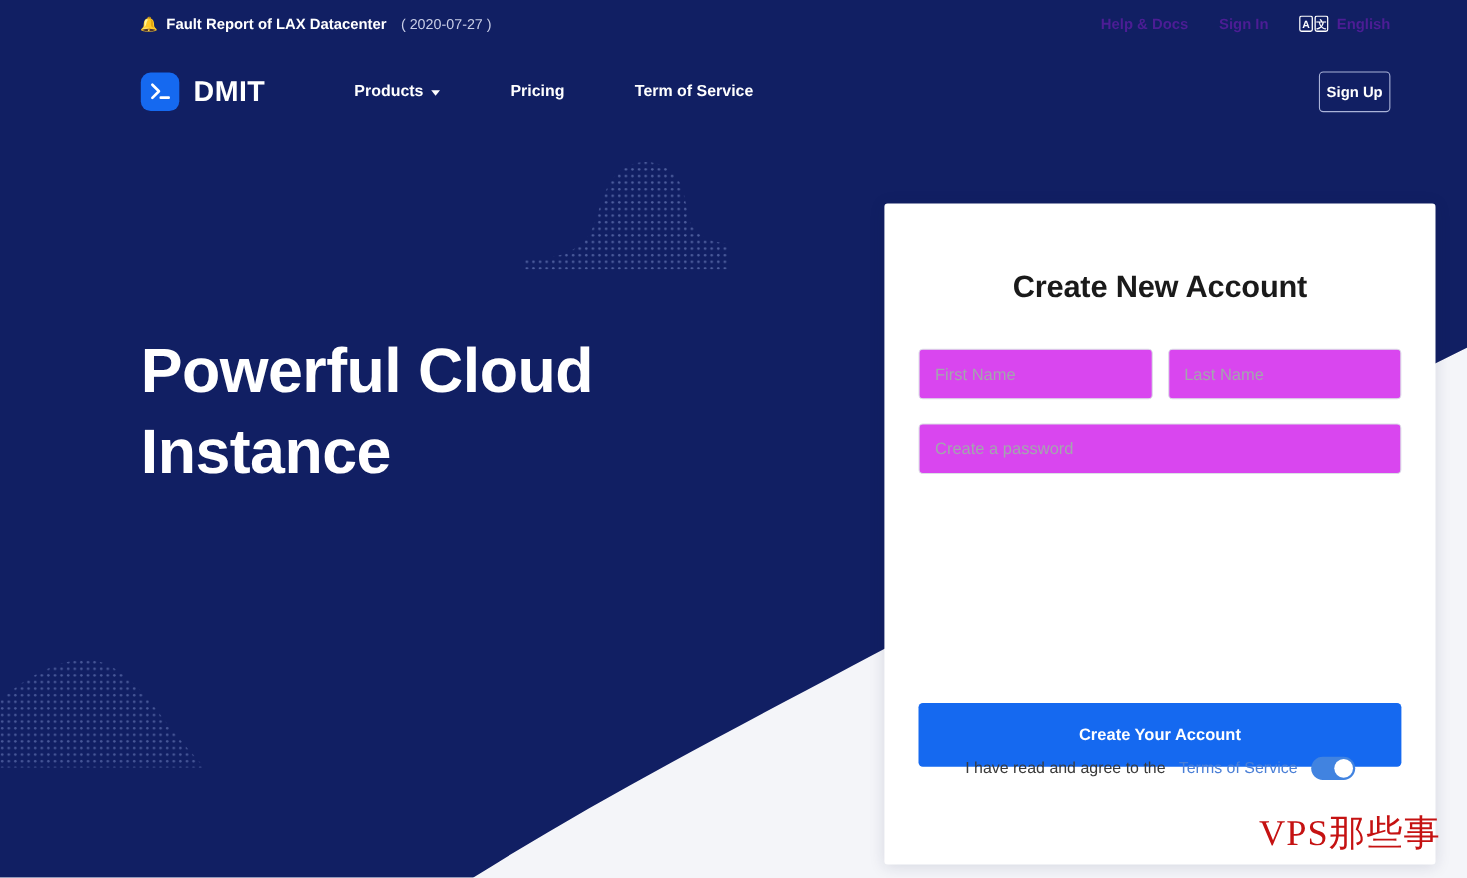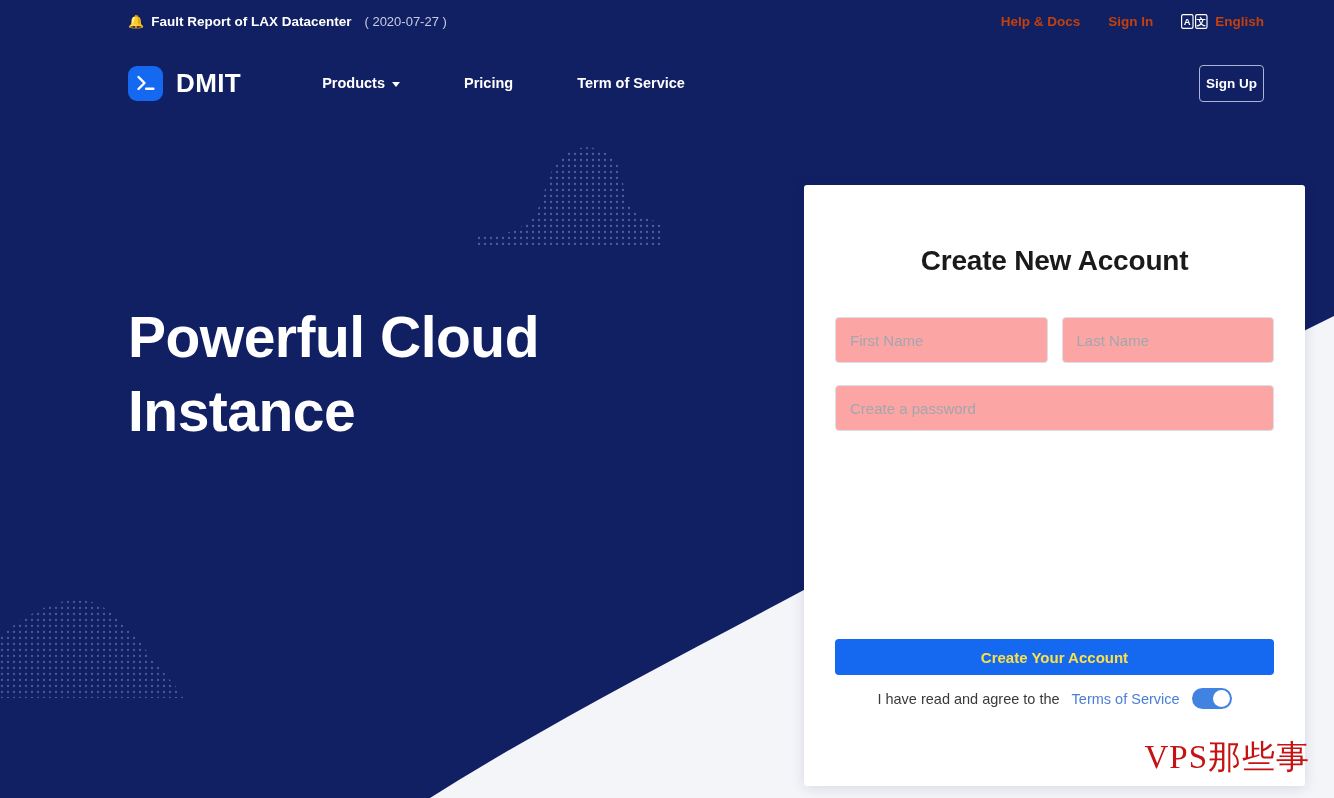--- a/index.html
+++ b/index.html
@@ -68,21 +68,21 @@
 
   .topbar-right {
     margin-left: auto;
     display: flex;
     align-items: center;
     gap: 28px;
     font-size: 13.5px;
     font-weight: bold;
   }
   .topbar-right a, .topbar-right .lang {
-    color: #c2410c;
+    color: #4c1d95;
     text-decoration: none;
     display: flex;
     align-items: center;
     gap: 7px;
     white-space: nowrap;
     cursor: pointer;
   }
   .translate-icon { display: inline-flex; align-items: center; }
 
   
@@ -208,36 +208,36 @@
   .field-row { display: flex; gap: 14px; margin-bottom: 22px; }
   .field {
     border: 1px solid #dcdfe6;
     border-radius: 4px;
     height: 46px;
     width: 100%;
     padding: 0 14px;
     font-family: inherit;
     font-size: 15px;
     color: #3c3c3c;
-    background: #fca5a5;
+    background: #d946ef;
     outline: none;
   }
   .field::placeholder { color: #a3a6ad; }
   .field.half { width: 50%; }
 
   .create-btn {
     position: absolute;
     left: 31px;
     top: 454px;
     width: 439px;
-    height: 36px;
+    height: 58px;
     background: #1569f0;
     border: none;
     border-radius: 4px;
-    color: #fde047;
+    color: #ffffff;
     font-family: inherit;
     font-size: 15px;
     font-weight: bold;
     cursor: pointer;
   }
 
   .terms-row {
     position: absolute;
     left: 0;
     top: 503px;

